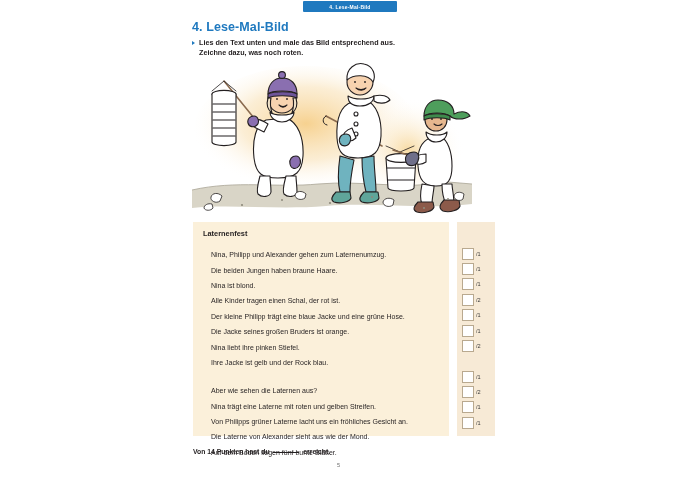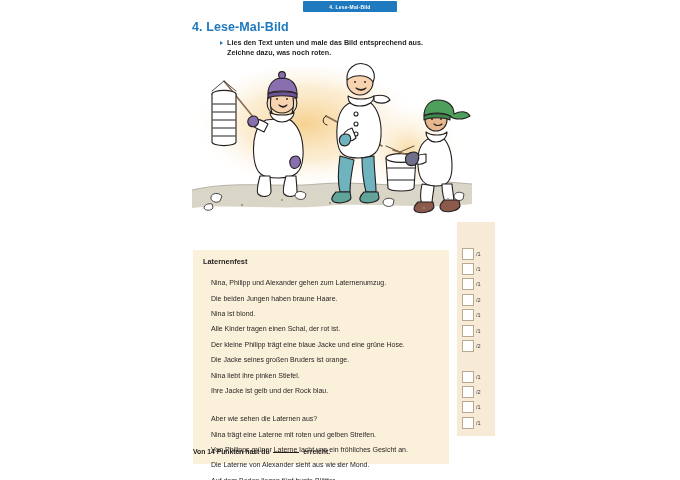--- a/index.html
+++ b/index.html
@@ -53,21 +53,20 @@
   }
 
   .instructions {
     position: absolute;
     left: 192px; top: 38px;
     width: 280px;
     font-size: 7.2px;
     font-weight: bold;
     color: #231f20;
     line-height: 1.45;
-    margin-left: 28px;
   }
   .instr-line {
     display: block;
     position: relative;
     padding-left: 7px;
   }
   .bullet-tri {
     position: absolute;
     left: 0; top: 2.6px;
     width: 0; height: 0;
@@ -87,21 +86,20 @@
 
   
   .text-panel {
     position: absolute;
     left: 193px; top: 222px;
     width: 256px;
     height: 214px;
     background: #fbf0da;
     padding: 7px 10px 4px 10px;
     box-sizing: border-box;
-    margin-top: 28px;
   }
   .panel-title {
     font-size: 7.4px;
     font-weight: bold;
     color: #231f20;
     margin-bottom: 9px;
   }
   .story-line {
     font-size: 7px;
     color: #231f20;

